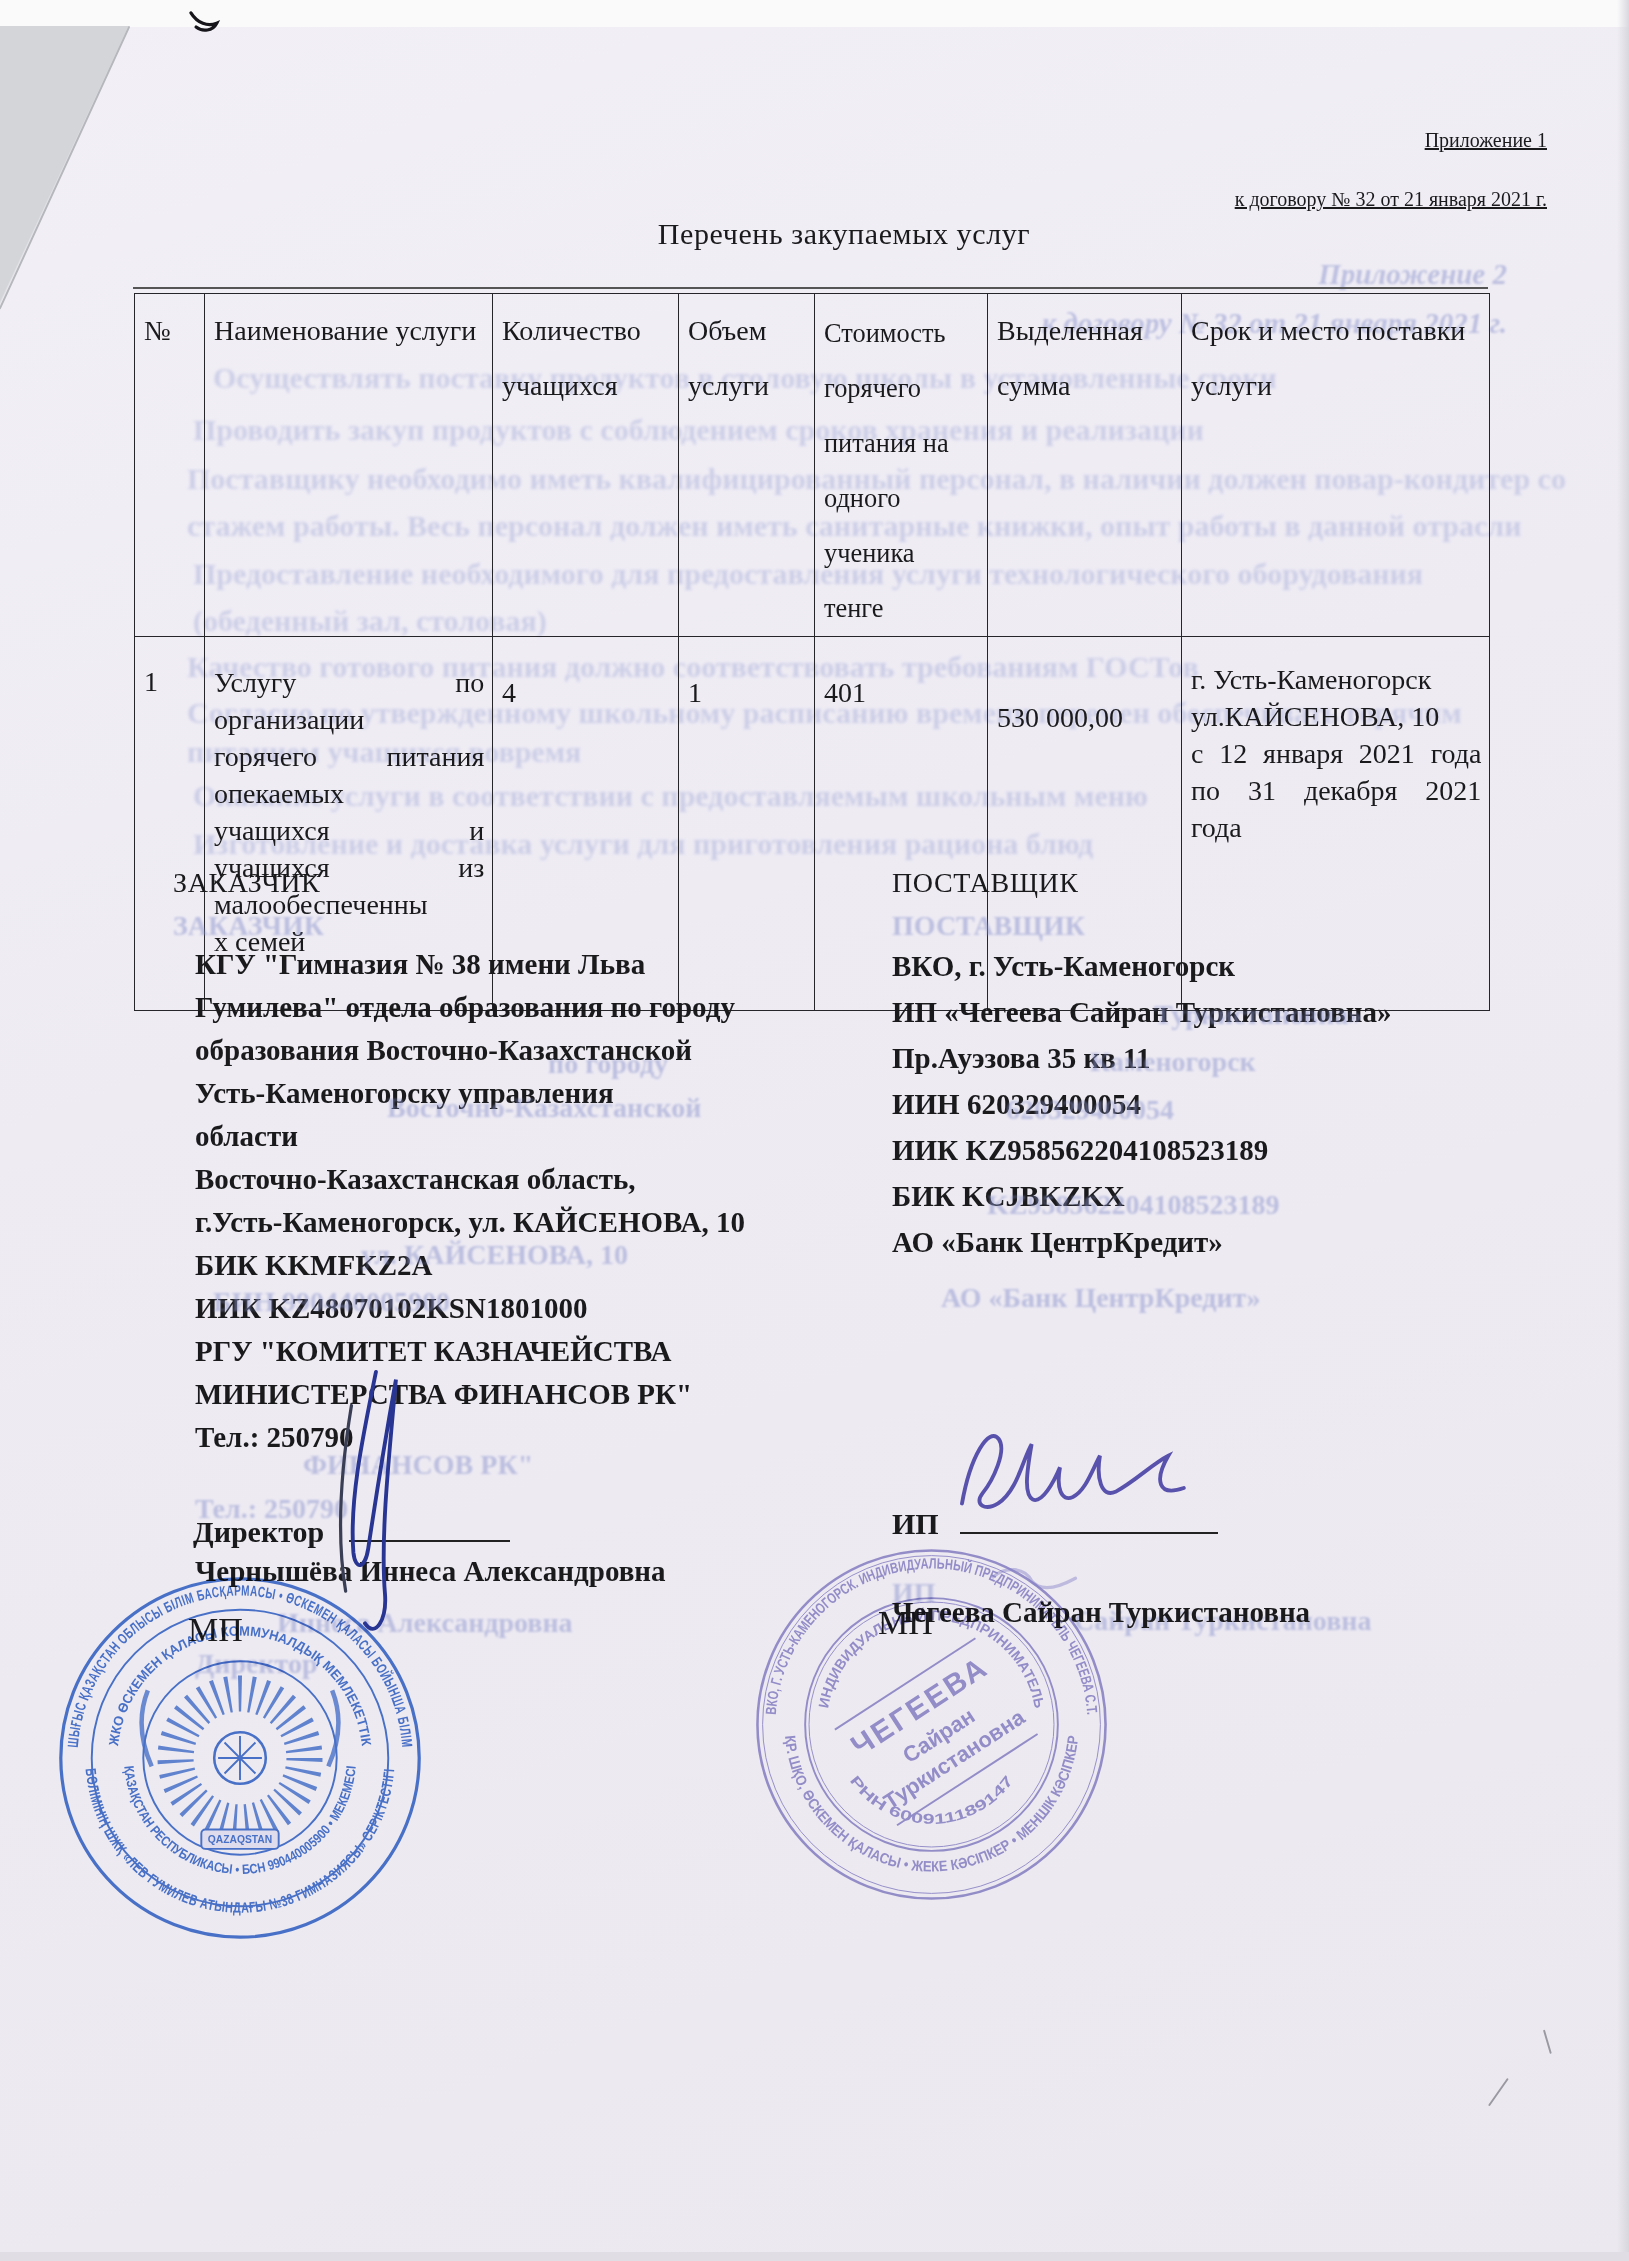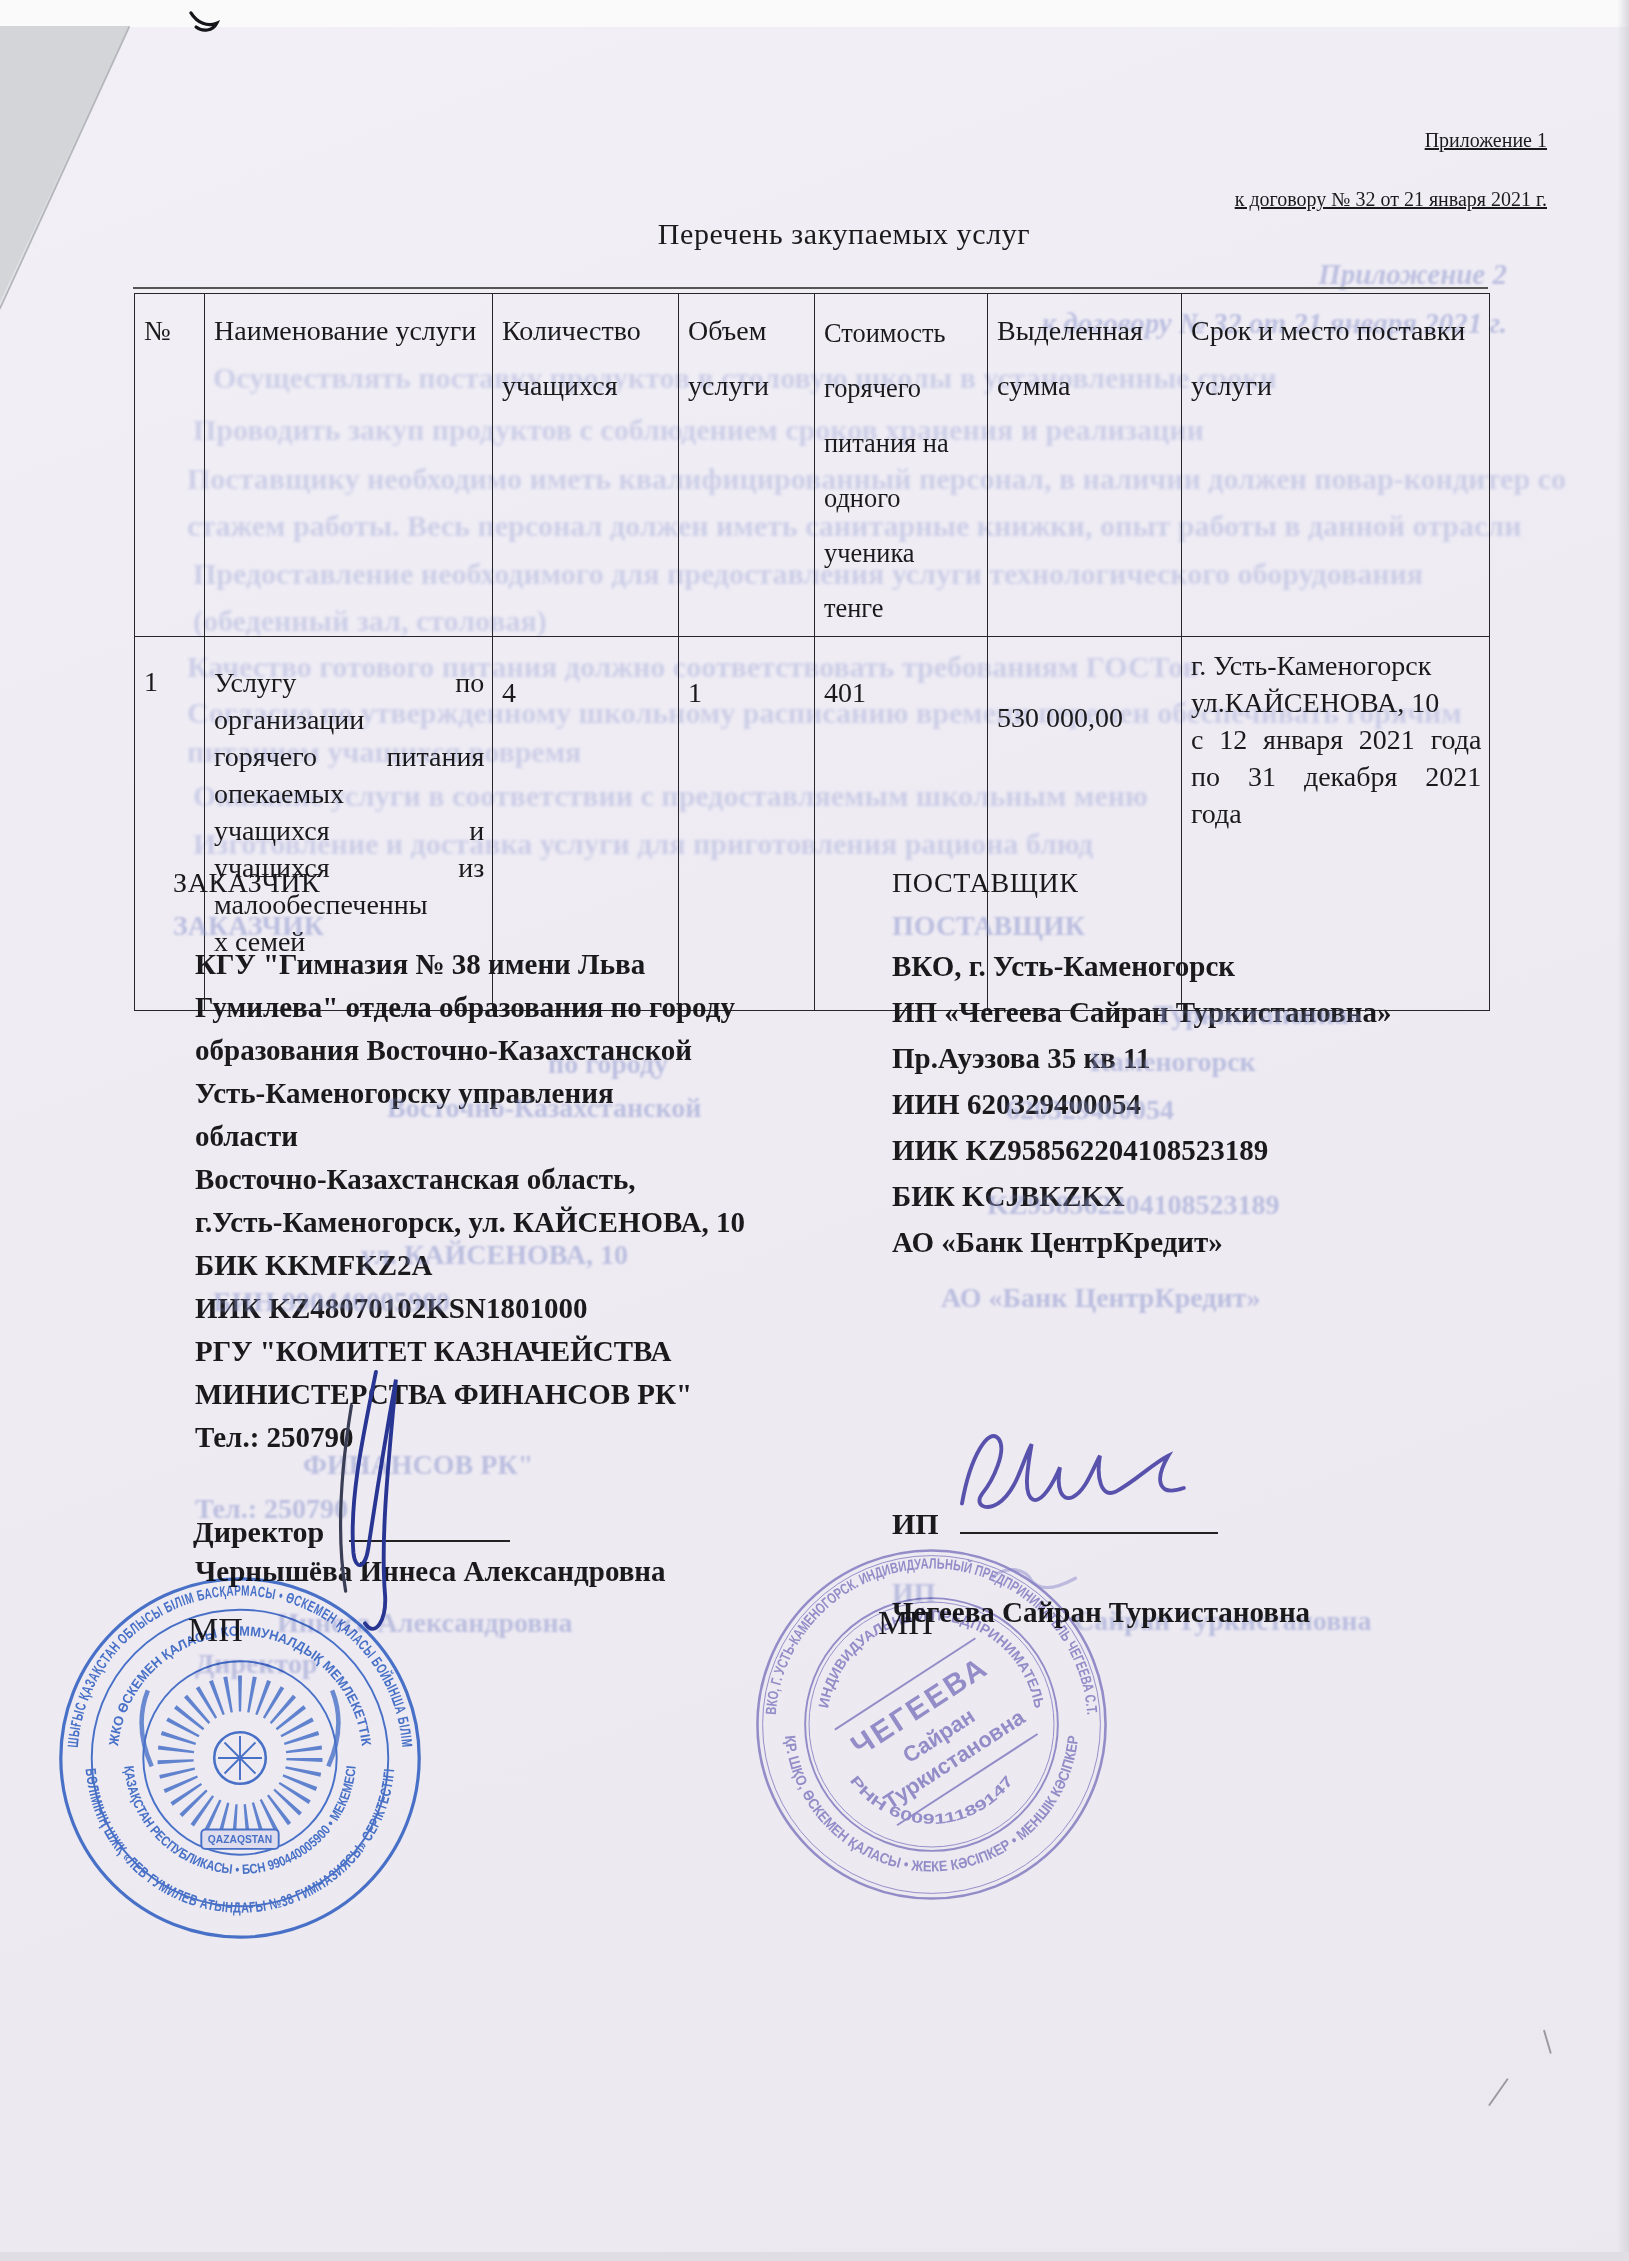--- a/index.html
+++ b/index.html
@@ -22,21 +22,21 @@
   table.t:before{content:"";position:absolute;left:-1.3px;top:-5.8px;width:100%;height:1.9px;background:#555;}
   .t td{border:1.9px solid #26262a;vertical-align:top;font-size:28px;padding:9px 7.7px 0 9px;overflow:hidden;}
   .t tr.hd td{height:186px;line-height:55px;}
   .t tr.dr td{height:311px;line-height:37px;font-size:28px;}
   .t td.price-hd{line-height:31px;font-size:26.4px;padding-top:11.6px;}
   .t td.c-name div.sp{text-align:justify;text-align-last:justify;}
   .t td.c-name{padding-top:27px;}
   .t td.c-num{padding-top:26px;}
   .t td.c-mid{padding-top:37px;}
   .t td.c-amt{padding-top:62px;}
-  .t td.c-term{padding-top:10px;}
+  .t td.c-term{padding-top:24px;}
   .t td.c-term div.sp{text-align:justify;text-align-last:justify;}
   
   .blk-h{font-size:28px;letter-spacing:0.6px;}
   .b-line{font-weight:bold;font-size:29px;white-space:nowrap;}
   .sig-row{font-weight:bold;font-size:30px;}
   .uline{display:inline-block;border-bottom:2.6px solid #222;height:26px;}
   .mp{font-size:34px;}
   .name-b{font-weight:bold;font-size:29px;white-space:nowrap;text-align:center;}
   .stamp{mix-blend-mode:multiply;}
   .scratch{stroke:#9a98a0;stroke-width:3;fill:none;}

